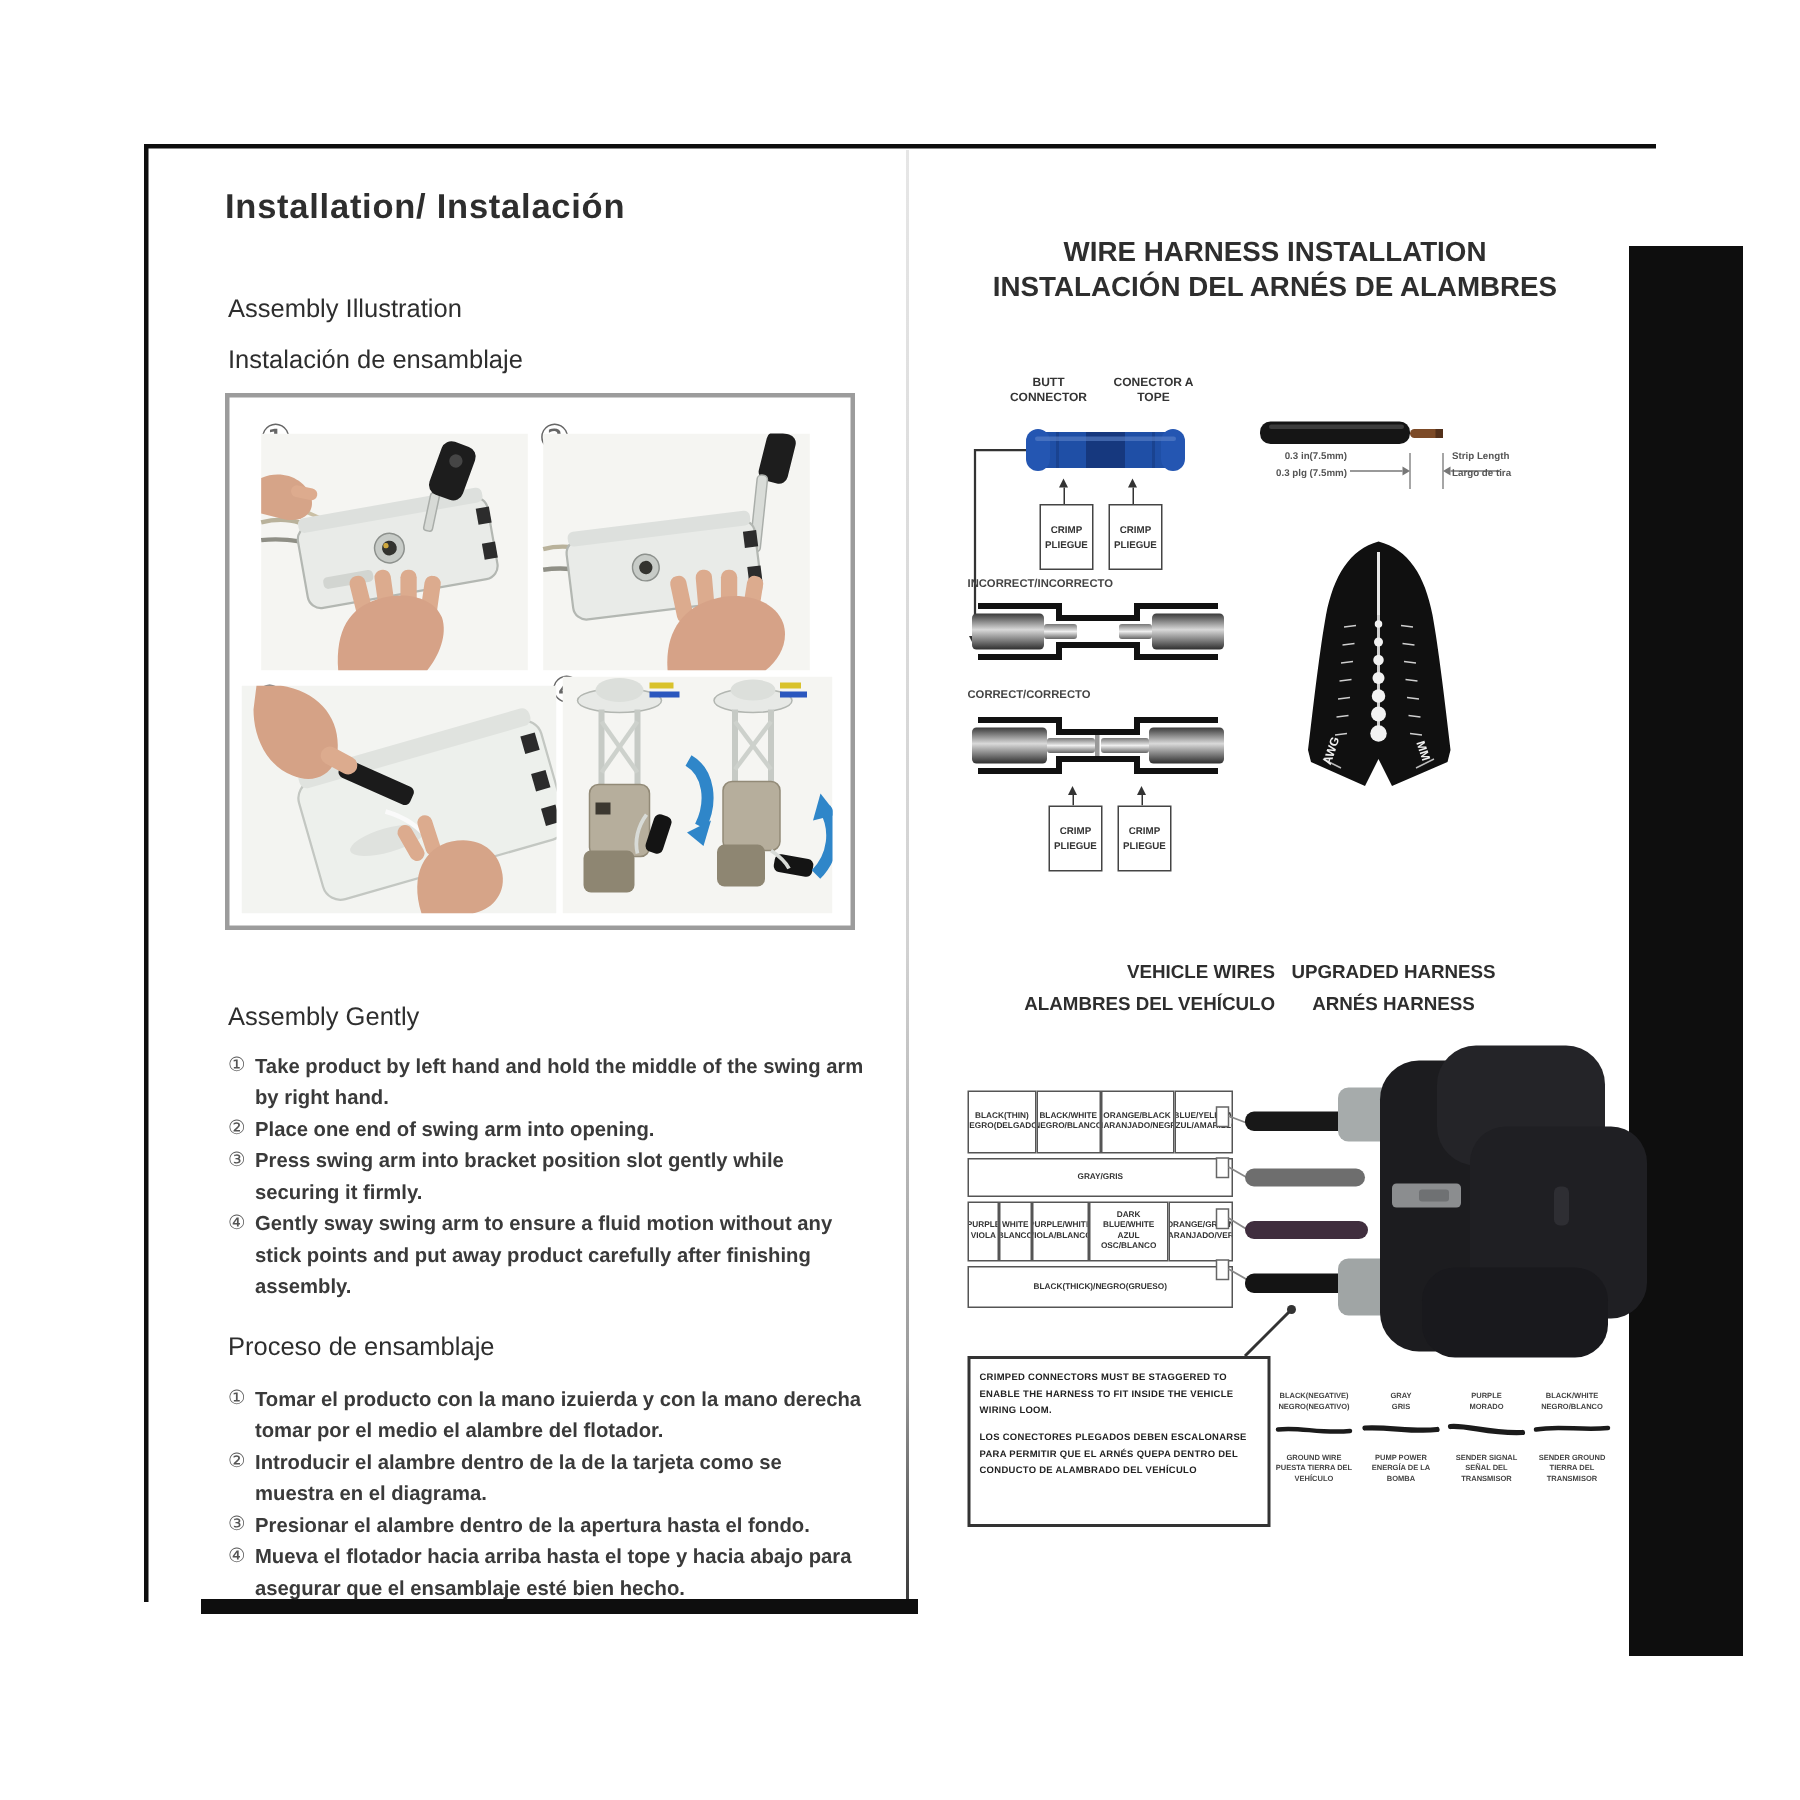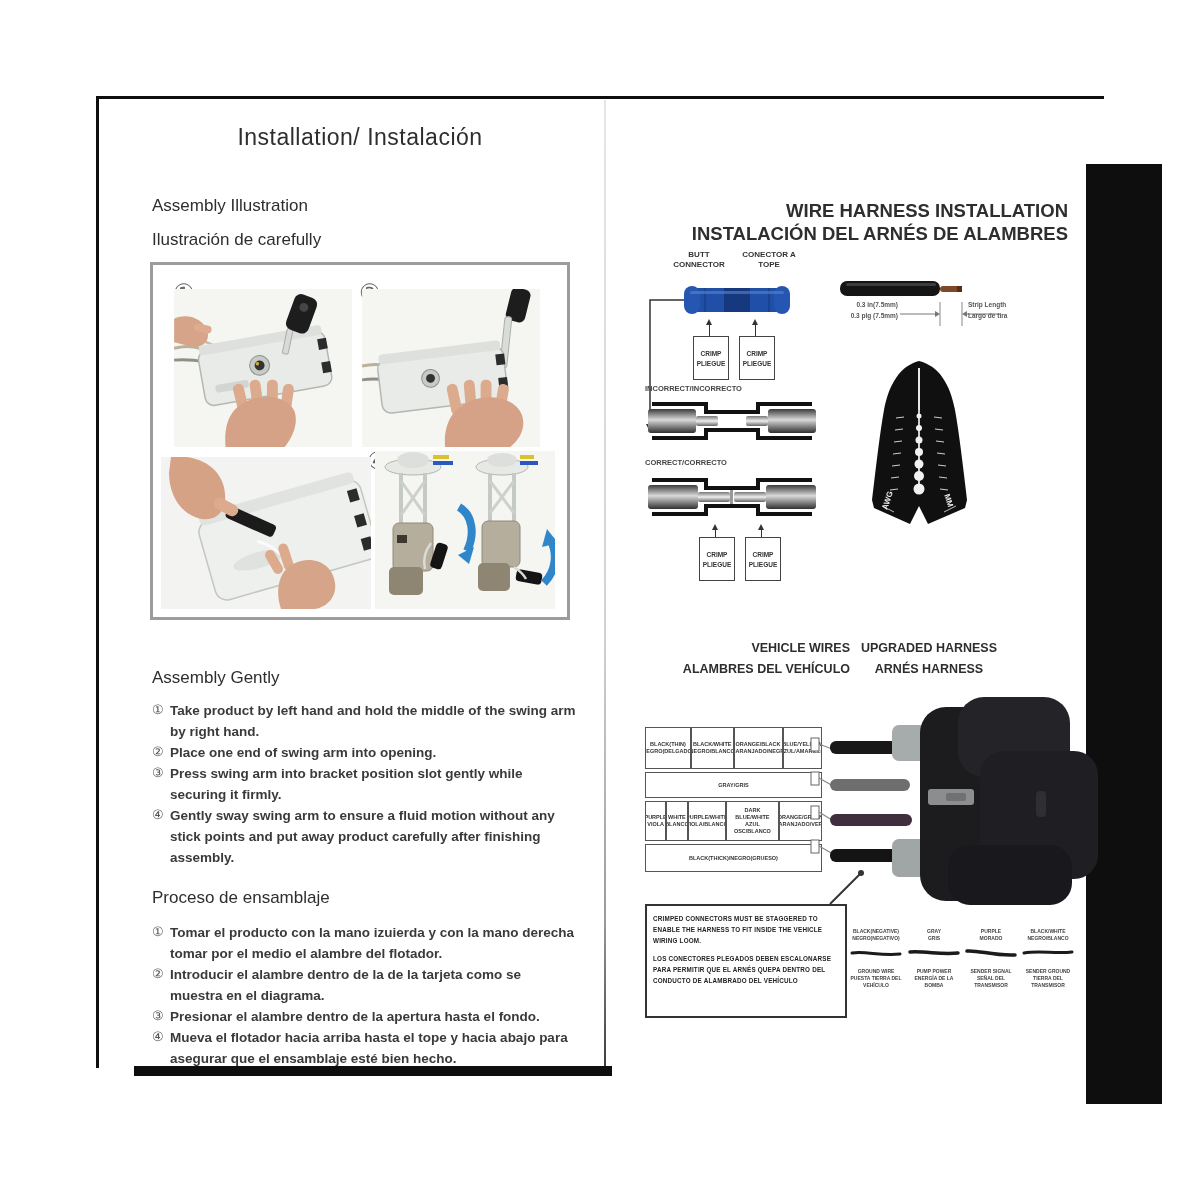--- a/index.html
+++ b/index.html
@@ -4,32 +4,32 @@
 <style>
   html,body{margin:0;padding:0;background:#fff;}
   .canvas{position:relative;width:1200px;height:1200px;background:#fff;overflow:hidden;
           font-family:"Liberation Sans",sans-serif;color:#333;}
   .abs{position:absolute;}
   
   .edge{background:#0e0e0e;}
   .divider{left:604px;top:100px;width:2px;height:966px;
            background:linear-gradient(to bottom,#e6e6e6 0%,#d2d2d2 55%,#9a9a9a 85%,#3c3c3c 100%);}
   
-  .doc-title{left:150px;top:124px;width:420px;text-align:center;font-size:23px;font-weight:normal;
+  .doc-title{left:150px;top:124px;width:420px;text-align:left;font-size:23px;font-weight:bold;
              color:#2e2e2e;letter-spacing:.5px;}
   .h-left{font-size:17px;font-weight:normal;color:#2e2e2e;}
   .illus-box{left:150px;top:262px;width:414px;height:352px;border:3px solid #9c9c9c;background:#fff;}
   .pnum{position:absolute;font-size:24px;color:#666;line-height:1;}
   .steps{width:424px;}
   .step{display:flex;}
   .step .mk{flex:0 0 18px;font-size:13px;color:#555;padding-top:2px;}
   .step .tx{font-size:13.5px;font-weight:bold;color:#3a3a3a;line-height:21px;}
   
-  .rc-head{left:632px;top:156px;width:436px;text-align:right;font-size:18.5px;font-weight:bold;
-           color:#2e2e2e;line-height:23px;margin-top:43px;}
+  .rc-head{left:632px;top:156px;width:436px;text-align:center;font-size:18.5px;font-weight:bold;
+           color:#2e2e2e;line-height:23px;}
   .tiny-lbl{font-size:8px;font-weight:bold;color:#333;text-align:center;line-height:10px;}
   .mini-lbl{font-size:7.5px;font-weight:bold;color:#444;}
   .crimp-box{width:34px;height:42px;border:1.5px solid #444;background:#fff;display:flex;
              flex-direction:column;align-items:center;justify-content:center;gap:3px;
              font-size:6.5px;font-weight:bold;color:#333;}
   .vline{width:1.5px;background:#333;}
   .tri-up{width:0;height:0;border-left:3.5px solid transparent;border-right:3.5px solid transparent;
           border-bottom:6px solid #333;}
   .dim-lbl{font-size:6.5px;color:#555;font-weight:bold;line-height:8px;}
   .vw-head{font-size:12.5px;font-weight:bold;color:#2e2e2e;line-height:21px;}
@@ -56,21 +56,21 @@
   <div class="abs" style="left:96px;top:96px;width:1064px;height:1008px;background:#fff;"></div>
   <div class="abs edge" style="left:96px;top:96px;width:1008px;height:3px;"></div>
   <div class="abs edge" style="left:96px;top:96px;width:3px;height:972px;"></div>
   <div class="abs edge" style="left:1086px;top:164px;width:76px;height:940px;"></div>
   <div class="abs edge" style="left:134px;top:1066px;width:478px;height:10px;"></div>
   <div class="abs divider"></div>
 
   <div class="abs doc-title">Installation/ Instalación</div>
 
   <div class="abs h-left" style="left:152px;top:196px;">Assembly Illustration</div>
-  <div class="abs h-left" style="left:152px;top:230px;">Ilustración de carefully</div>
+  <div class="abs h-left" style="left:152px;top:230px;">Instalación de ensamblaje</div>
 
   <div class="abs illus-box">
     <span class="pnum" style="left:20px;top:16px;">①</span>
     <span class="pnum" style="left:206px;top:16px;">②</span>
     <span class="pnum" style="left:16px;top:190px;">③</span>
     <span class="pnum" style="left:214px;top:184px;">④</span>
 
     <svg class="abs" style="left:20px;top:24px;" width="180" height="158" viewBox="0 0 180 160">
       <rect width="180" height="160" fill="#f5f5f2"></rect>
       <path d="M0,60 C20,55 30,62 44,66" stroke="#b9b29b" stroke-width="3" fill="none"></path>

